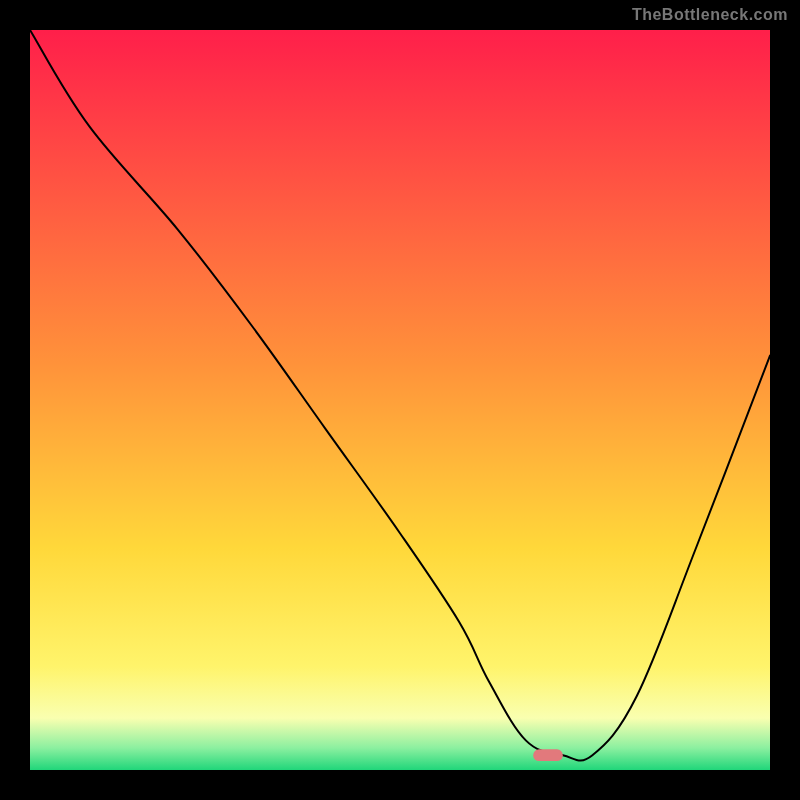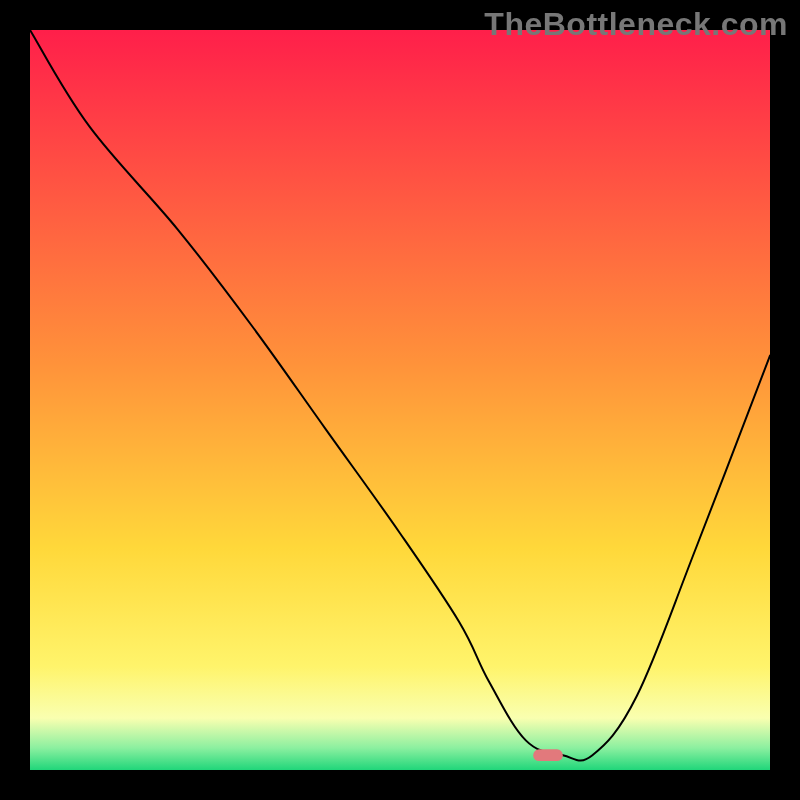--- a/index.html
+++ b/index.html
@@ -15,21 +15,21 @@
     width: 800px;
     height: 800px;
   }
   svg { display: block; }
   .watermark {
     position: absolute;
     top: 6px;
     right: 12px;
     color: #777;
     font-family: Arial, Helvetica, sans-serif;
-    font-size: 32px;
+    font-size: 16px;
     font-weight: bold;
     letter-spacing: 0.5px;
     user-select: none;
   }
 </style>
 </head>
 <body>
 
 <div class="chart-wrap">
   <svg id="chart-svg" width="800" height="800" viewBox="0 0 800 800">

